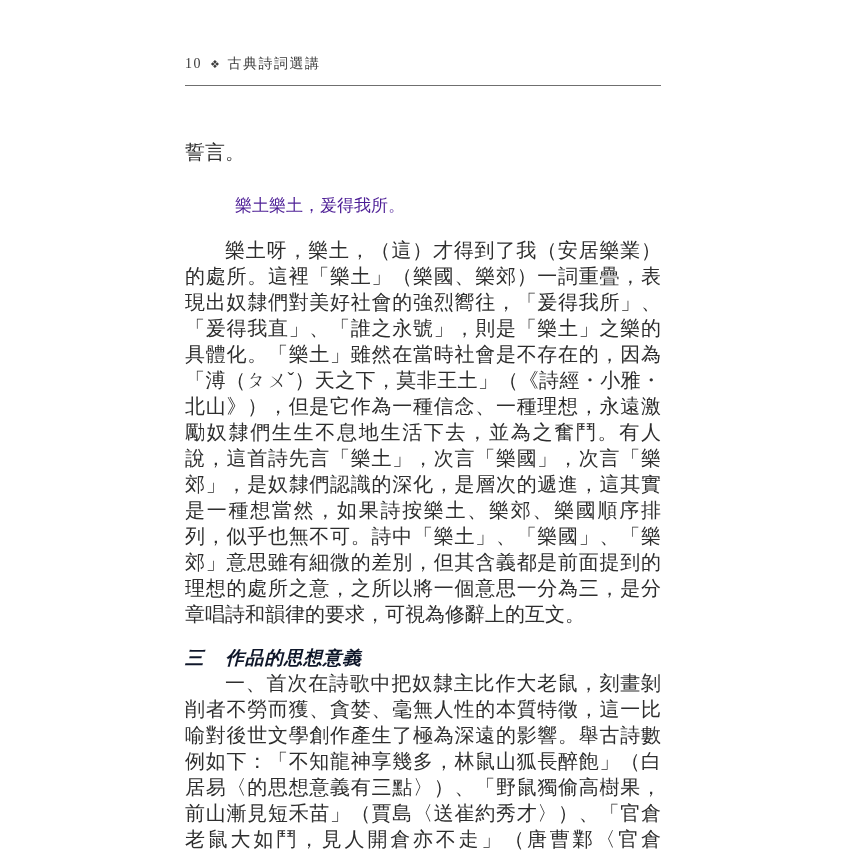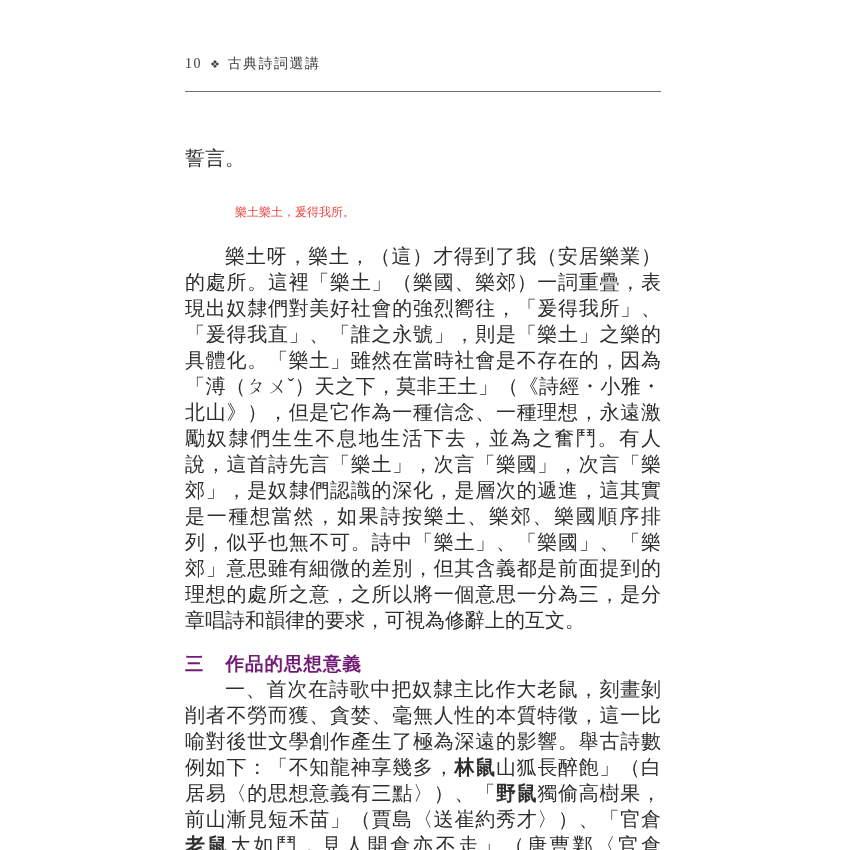--- a/index.html
+++ b/index.html
@@ -22,21 +22,21 @@
   }
   .col {
     position: absolute;
     left: 185px;
     top: 0;
     width: 476px;
   }
   
   .running-header {
     margin-top: 55px;
-    padding-bottom: 18px;
+    padding-bottom: 12px;
     border-bottom: 1px solid #6f6f6f;
     font-size: 14px;
     line-height: 18px;
     color: #3c3c3c;
     letter-spacing: 1.5px;
     white-space: nowrap;
   }
   .running-header .orn {
     font-size: 11px;
     margin: 0 6px 0 8px;
@@ -44,40 +44,40 @@
   }
   
   p {
     margin: 0;
     font-size: 20px;
     line-height: 26px;
     text-align: justify;
     text-justify: inter-ideograph;
   }
   .carry   { margin-top: 53px; }
-  .verse   { margin-top: 28px; padding-left: 50px; font-size: 12px; color: #ef4444; }
+  .verse   { margin-top: 28px; padding-left: 50px; font-size: 17px; color: #4c1d95; }
   .para-1  { margin-top: 18px; text-indent: 2em; }
   .section-heading {
     margin: 19px 0 0 0;
     font-family: "Liberation Sans", "DejaVu Sans", sans-serif;
     font-size: 18.5px;
     line-height: 24px;
     font-weight: 700;
-    color: #701a75;
+    color: #0f172a;
     letter-spacing: 1px;
+    font-style: italic;
   }
   .section-heading .sec-num { margin-right: 21px; }
   .lead    { margin-top: 31px; text-indent: 2em; }
   .points  { margin-top: 0; text-indent: 2em; }
   .em-dot {
     -webkit-text-emphasis: filled dot over;
     text-emphasis: filled dot over;
     -webkit-text-emphasis-position: over right;
     text-emphasis-position: over right;
-    font-weight: bold;
   }
 </style>
 </head>
 <body>
 
 <div class="page">
   <div class="col">
 
     <div class="running-header">
       <span>10</span><span class="orn">❖</span><span>古典詩詞選講</span>

